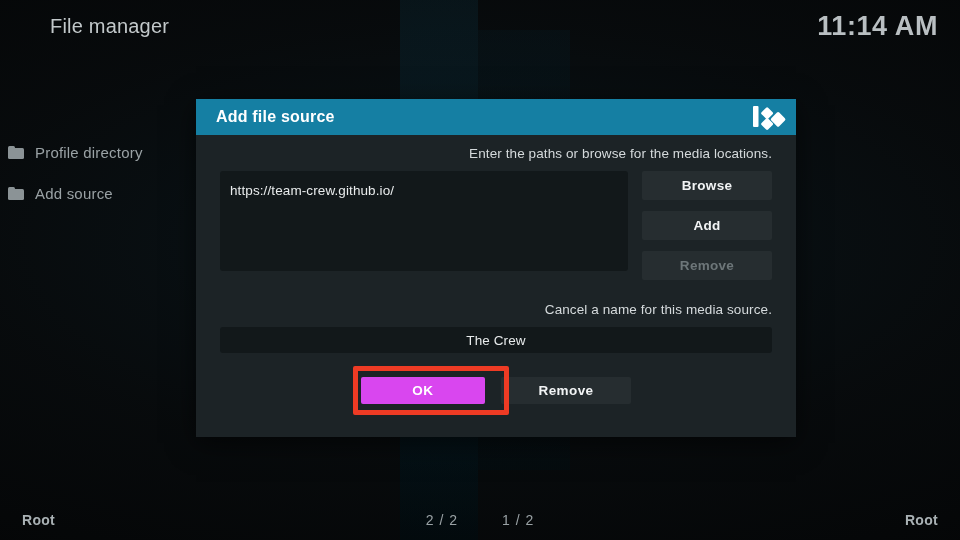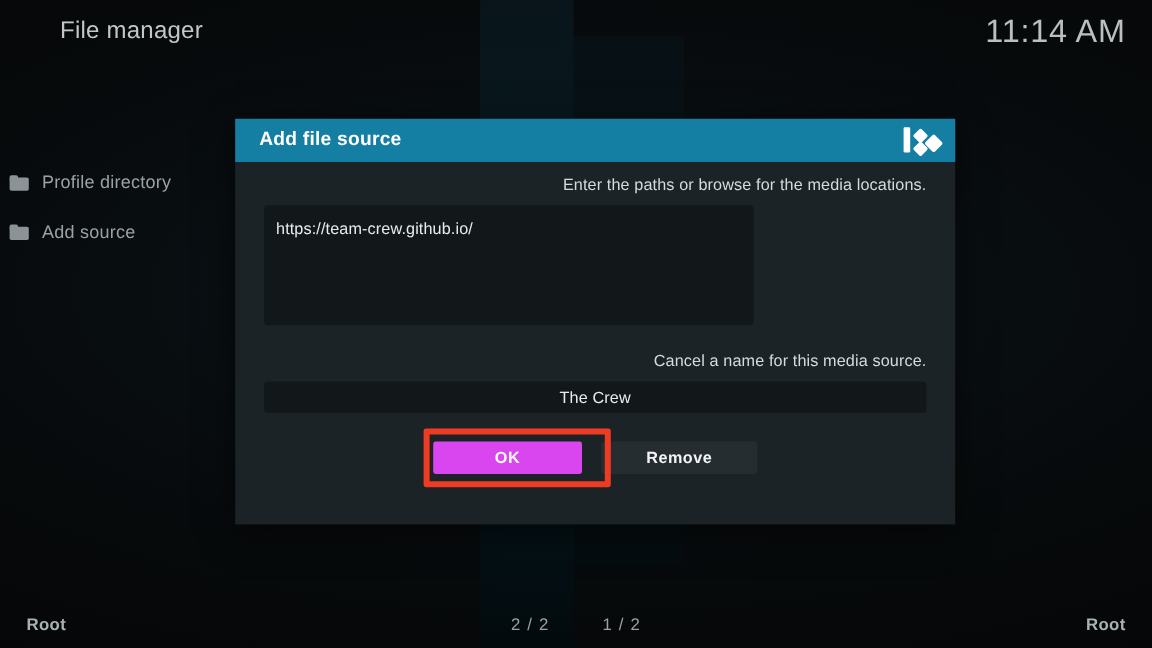--- a/index.html
+++ b/index.html
@@ -43,21 +43,21 @@
   #topbar {
     position: absolute; left: 0; top: 0; width: 960px; height: 52px;
     z-index: 3;
     display: flex; align-items: center; justify-content: space-between;
     padding: 0 22px 0 20px;
   }
   #window-title {
     font-size: 20px; font-weight: 400; color: #c2c8ca; letter-spacing: .2px; margin-left: 30px;
   }
   #clock {
-    font-size: 27px; font-weight: 400; color: #b9bfc2; letter-spacing: .6px;
+    font-size: 27px; font-weight: 700; color: #b9bfc2; letter-spacing: .6px;
   }
 
   
   #sidebar {
     position: absolute; left: 0; top: 140px; width: 190px;
     z-index: 2;
     display: flex; flex-direction: column; gap: 16px;
   }
   .side-item {
     display: flex; align-items: center; gap: 11px;
@@ -230,20 +230,25 @@
   <div id="dialog-body">
 
     <div class="hint-text">Enter the paths or browse for the media locations.</div>
 
     <div class="path-row">
 
       <div id="path-list">
         <span class="path-entry">https://team-crew.github.io/</span>
       </div>
 
+      <div class="side-buttons">
+        <button class="dlg-btn">Browse</button>
+        <button class="dlg-btn">Add</button>
+        <button class="dlg-btn disabled">Remove</button>
+      </div>
 
     </div>
 
     <div class="hint-text" id="name-hint">Cancel a name for this media source.</div>
 
     <div id="name-field" placeholder="Enter a name">The Crew</div>
 
     <div id="action-row">
       <div id="ok-wrap">
         <div id="ok-highlight"></div>

